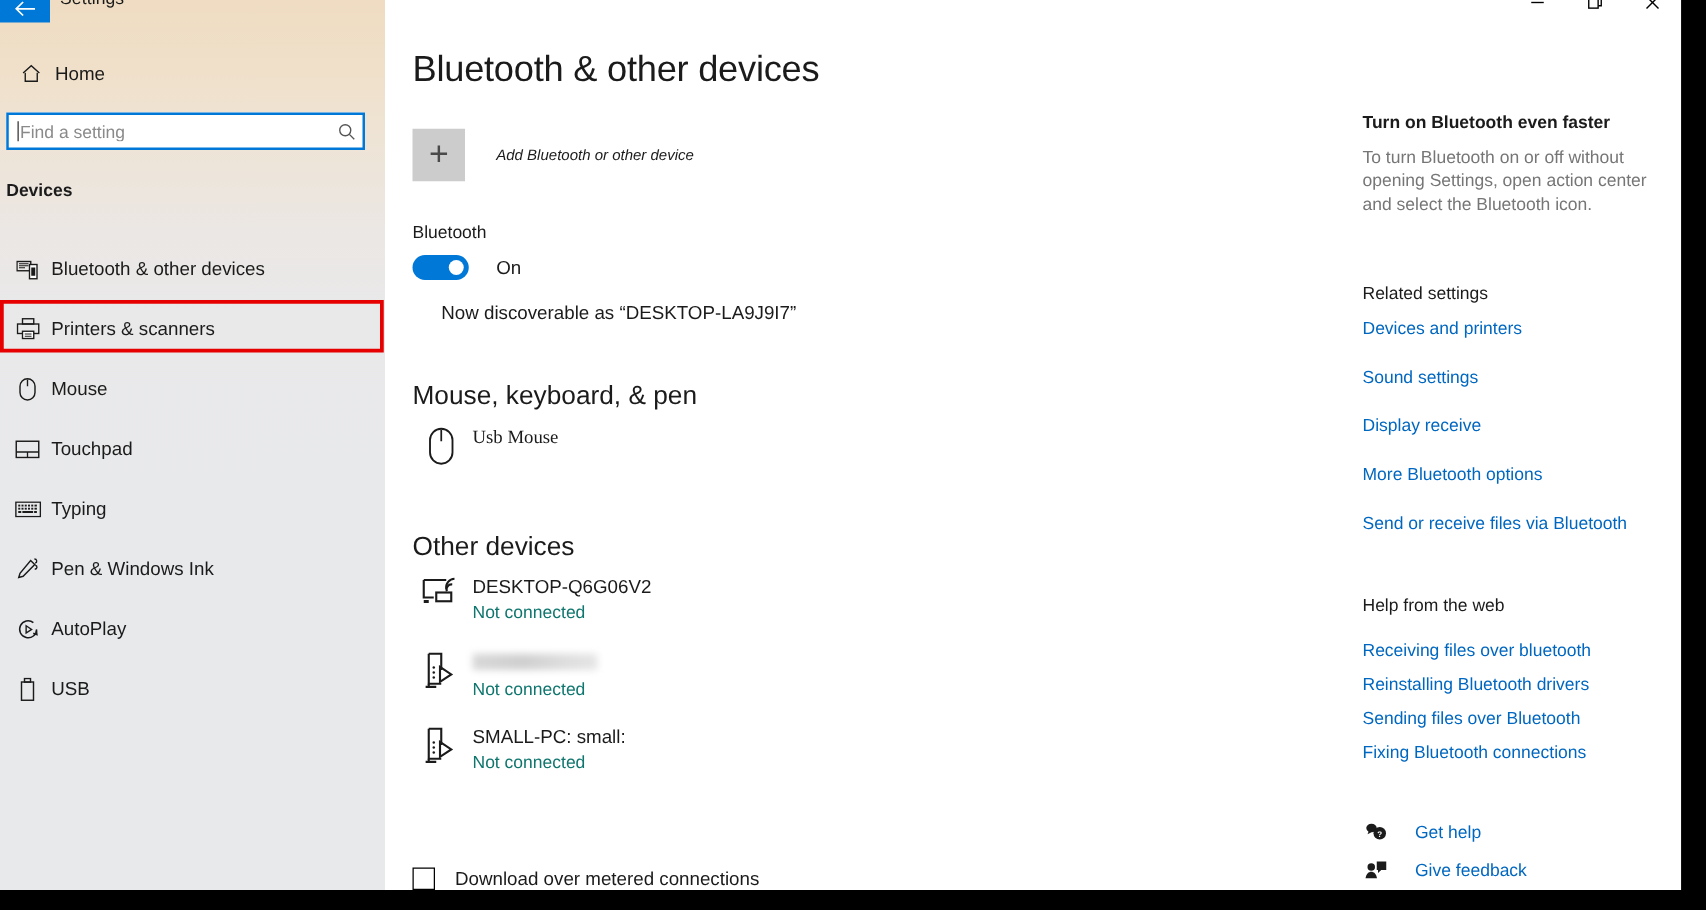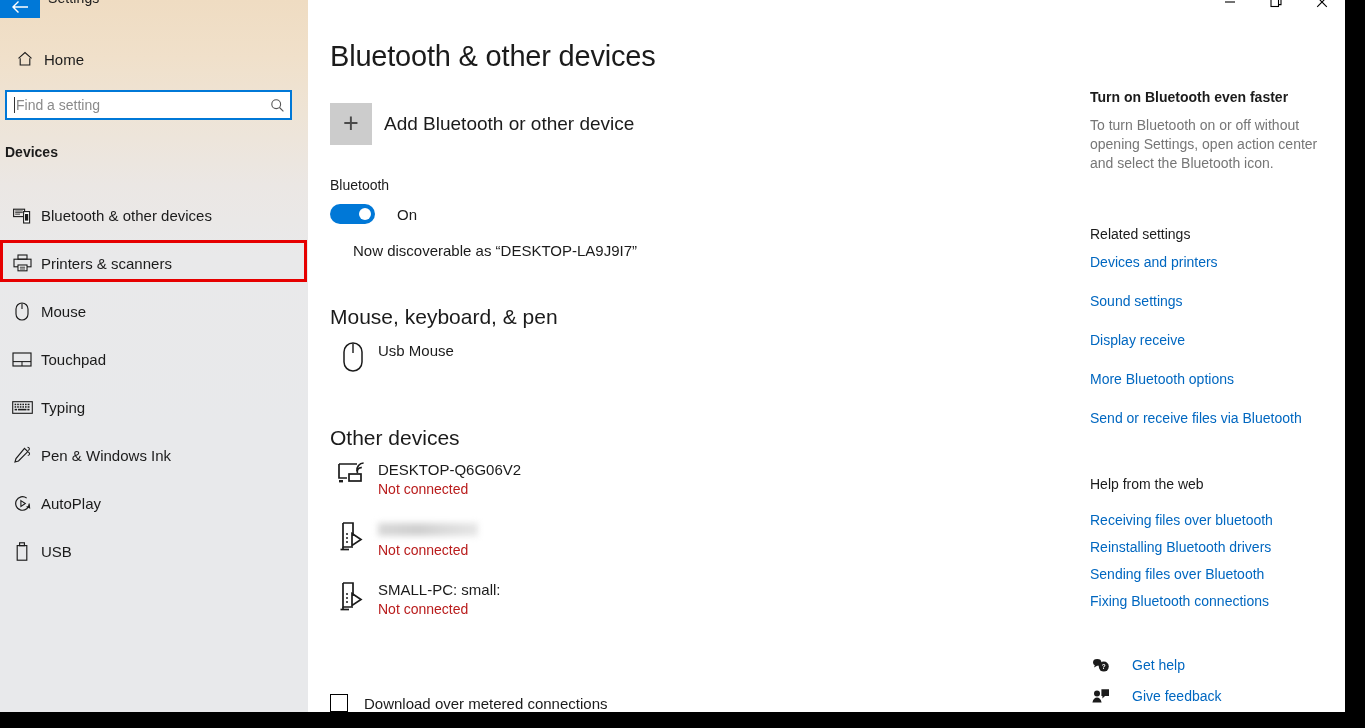--- a/index.html
+++ b/index.html
@@ -47,42 +47,42 @@
   .redbox { position:absolute; left:0; top:240px; width:307px; height:42px;
             border:3px solid #e60000; pointer-events:none; z-index:5; }
 
   
   .main { position:absolute; left:308px; top:0; width:760px; height:712px; background:#fff; }
   .pagetitle { position:absolute; left:22px; top:40px; font-size:29px; font-weight:300; color:#1b1b1b; letter-spacing:-.2px; }
 
   .addrow { position:absolute; left:22px; top:103px; display:flex; align-items:center; }
   .plusbox { width:42px; height:42px; background:#cccccc; display:flex; align-items:center; justify-content:center; }
   .plusbox .glyph { font-size:27px; color:#4a4a4a; font-weight:300; line-height:1; margin-top:-2px; }
-  .addrow .lb { margin-left:12px; font-size:19px; color:#1b1b1b; }
+  .addrow .lb { margin-left:25px; font-size:12px; color:#1b1b1b;font-style:italic; }
 
   .bt-label { position:absolute; left:22px; top:177px; font-size:14px; color:#1b1b1b; }
   .togglerow { position:absolute; left:22px; top:204px; display:flex; align-items:center; }
   .toggle { width:45px; height:20px; border-radius:10px; background:#0078d7; position:relative; }
   .toggle .knob { position:absolute; right:4px; top:4px; width:12px; height:12px; border-radius:50%; background:#fff; }
   .togglerow .state { margin-left:22px; font-size:15px; color:#1b1b1b; }
   .discoverable { position:absolute; left:22px; top:242px; font-size:15px; color:#1b1b1b;margin-left:23px; }
 
   .secthead { position:absolute; left:22px; font-size:21px; font-weight:300; color:#1b1b1b; }
   .secthead.mkp { top:305px; }
   .secthead.other { top:426px; }
 
   .devrow { position:absolute; left:22px; display:flex; align-items:flex-start; }
   .devrow .dic { width:46px; display:flex; justify-content:center; align-items:center; color:#1b1b1b; flex:0 0 46px; }
   .devrow .dtx { margin-left:2px; }
   .devrow .dname { font-size:15px; color:#1b1b1b; line-height:19px; }
-  .devrow .dstat { font-size:14px; color:#b91c1c; line-height:19px; margin-top:1px; }
+  .devrow .dstat { font-size:14px; color:#0f766e; line-height:19px; margin-top:1px; }
   .dname.redacted { color:transparent; background:linear-gradient(90deg,#d8d8d8,#cfcfcf 40%,#dcdcdc 70%,#e6e6e6);
                     filter:blur(3px); display:inline-block; width:100px; height:13px; margin-top:3px; }
 
-  .dr-mouse { top:341px; }
+  .dr-mouse { top:341px;font-family:Liberation Serif, serif; }
   .dr-d1 { top:460px; }
   .dr-d2 { top:520px; }
   .dr-d3 { top:580px; }
 
   .meteredrow { position:absolute; left:22px; top:694px; display:flex; align-items:center; }
   .cbox { width:18px; height:18px; border:1.6px solid #000; background:#fff; }
   .meteredrow .lb { margin-left:16px; font-size:15px; color:#1b1b1b; }
 
   
   .right { position:absolute; left:1068px; top:0; width:277px; height:712px; background:#fff; }

